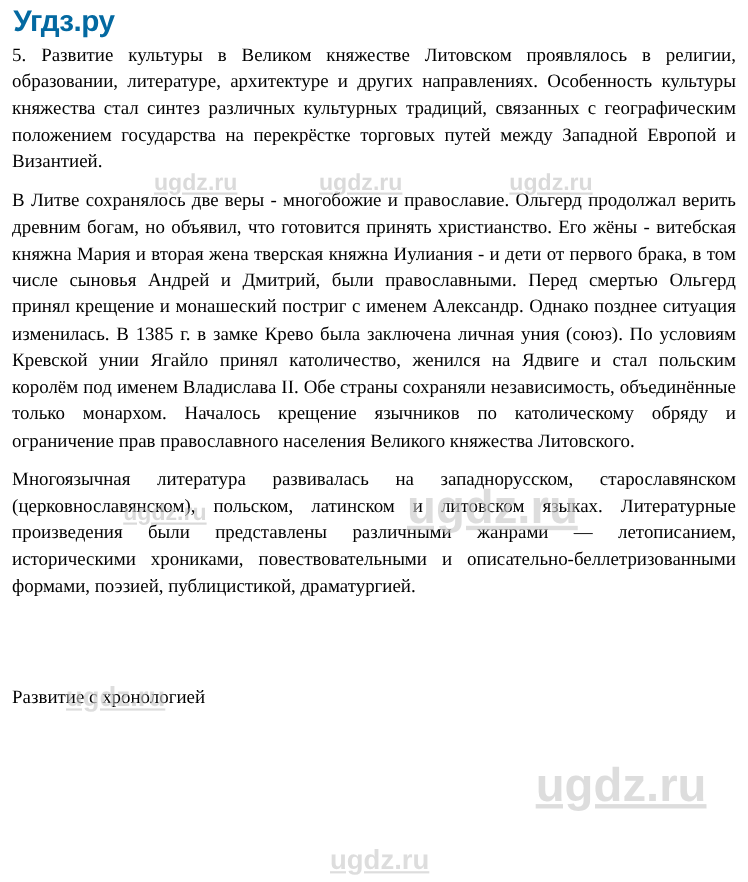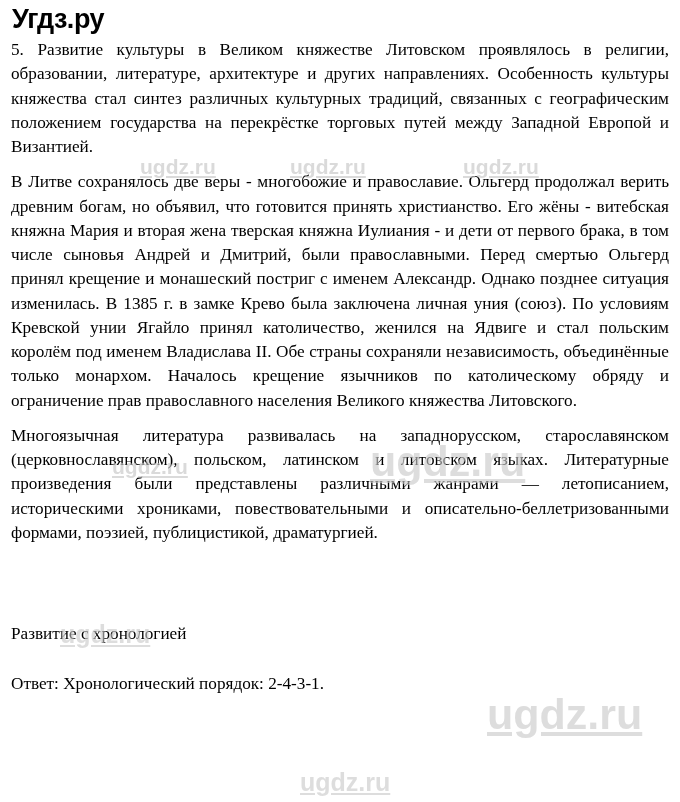--- a/index.html
+++ b/index.html
@@ -22,21 +22,21 @@
     height: 802px;
   }
 
   .logo {
     position: absolute;
     left: 12px;
     top: 4px;
     font-family: "Liberation Sans", sans-serif;
     font-size: 27px;
     font-weight: bold;
-    color: #000000;
+    color: #0369a1;
     letter-spacing: -0.5px;
   }
 
   .content {
     position: absolute;
     left: 11px;
     top: 38px;
     width: 658px;
   }
 
@@ -97,21 +97,20 @@
     <p class="para">5. Развитие культуры в Великом княжестве Литовском проявлялось в религии, образовании, литературе, архитектуре и других направлениях. Особенность культуры княжества стал синтез различных культурных традиций, связанных с географическим положением государства на перекрёстке торговых путей между Западной Европой и Византией.</p>
     <p class="para">В Литве сохранялось две веры - многобожие и православие. Ольгерд продолжал верить древним богам, но объявил, что готовится принять христианство. Его жёны - витебская княжна Мария и вторая жена тверская княжна Иулиания - и дети от первого брака, в том числе сыновья Андрей и Дмитрий, были православными. Перед смертью Ольгерд принял крещение и монашеский постриг с именем Александр. Однако позднее ситуация изменилась. В 1385 г. в замке Крево была заключена личная уния (союз). По условиям Кревской унии Ягайло принял католичество, женился на Ядвиге и стал польским королём под именем Владислава II. Обе страны сохраняли независимость, объединённые только монархом. Началось крещение язычников по католическому обряду и ограничение прав православного населения Великого княжества Литовского.</p>
     <p class="para">Многоязычная литература развивалась на западнорусском, старославянском (церковнославянском), польском, латинском и литовском языках. Литературные произведения были представлены различными жанрами — летописанием, историческими хрониками, повествовательными и описательно-беллетризованными формами, поэзией, публицистикой, драматургией.</p>
 
     <div class="spacer-lg"></div>
 
     <p class="plain">Развитие с хронологией</p>
 
     <div class="spacer-md"></div>
 
-    <p class="plain">Ответ: Хронологический порядок: 2-4-3-1.</p>
 
     <div class="spacer-md"></div>
 
   </div>
 
   <div class="wm small" style="left:140px; top:155px;">ugdz.ru</div>
   <div class="wm small" style="left:290px; top:155px;">ugdz.ru</div>
   <div class="wm small" style="left:463px; top:155px;">ugdz.ru</div>
   <div class="wm small" style="left:112px; top:455px;">ugdz.ru</div>
   <div class="wm big" style="left:370px; top:437px;">ugdz.ru</div>

